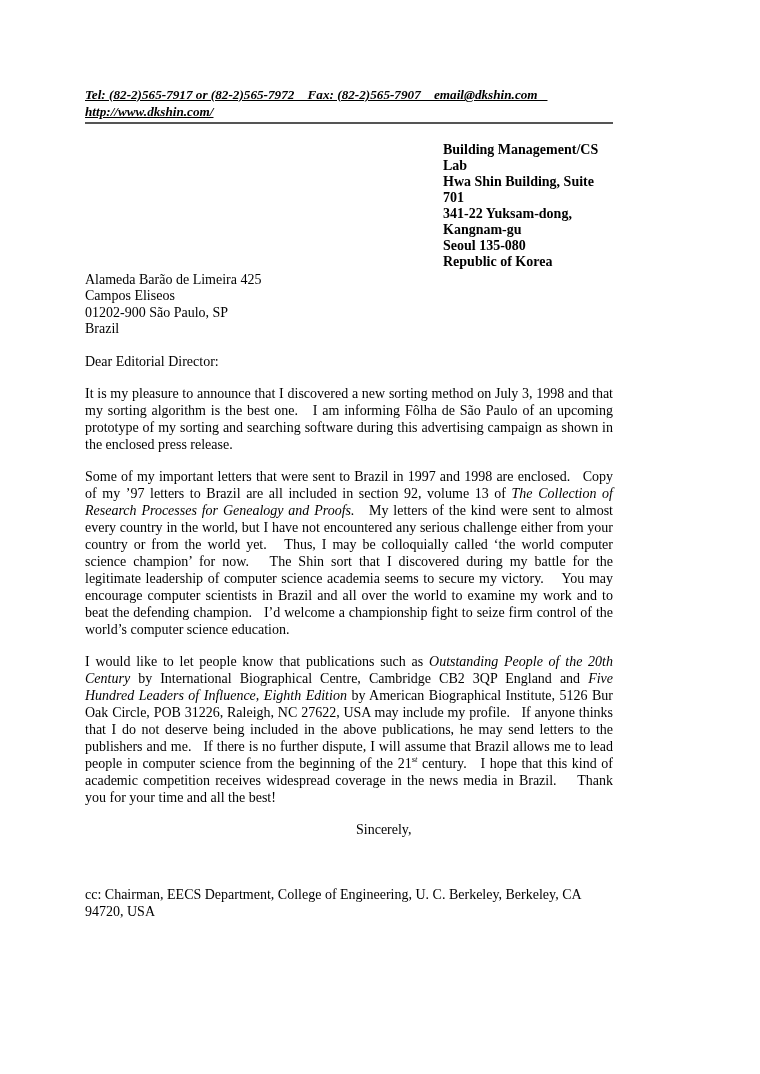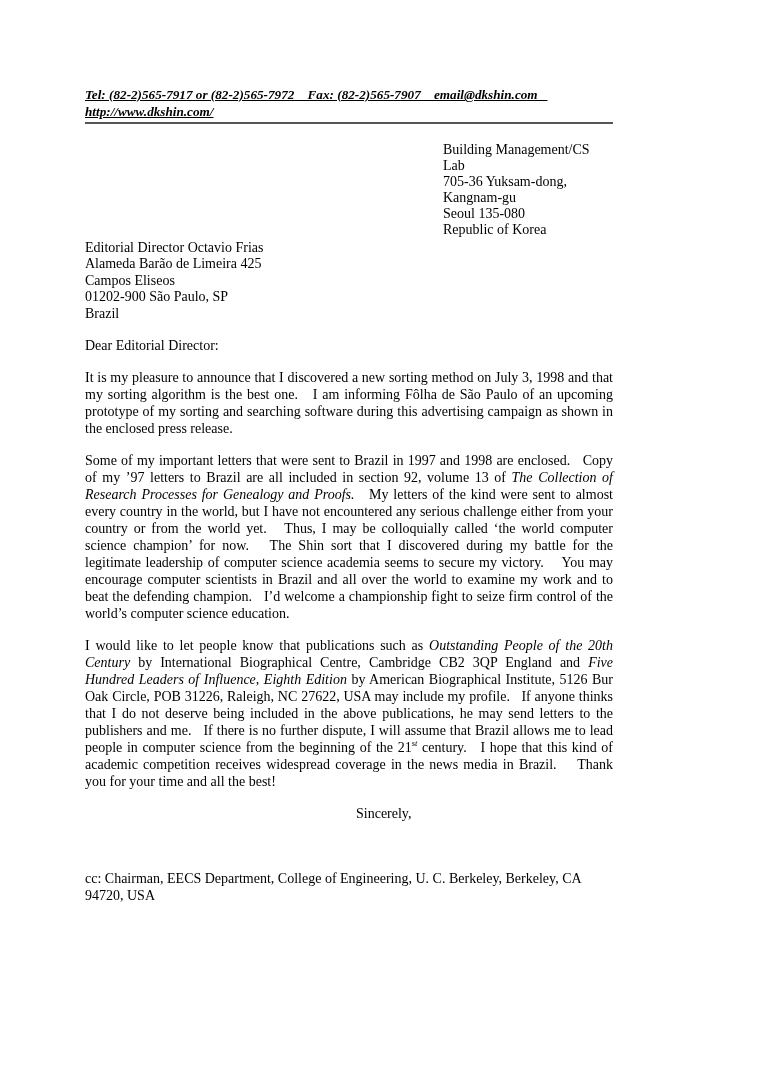--- a/index.html
+++ b/index.html
@@ -31,21 +31,21 @@
     font-weight: bold;
     font-style: italic;
     font-size: 13.2px;
     text-decoration: underline;
     border-bottom: 2px solid #555555;
     padding-bottom: 1.5px;
   }
   .sender {
     margin-top: 18px;
     margin-left: 358px;
-    font-weight: normal;
+    font-weight: bold;
     line-height: 16px;
   }
   .date {
     margin-top: 10px;
     margin-left: 358px;
   }
   .recipient {
     margin-top: 2px;
     line-height: 16.5px;
   }
@@ -75,28 +75,28 @@
 </style>
 </head>
 <body>
 
 <div class="page">
   <div class="content">
     <div class="contact">Tel: (82-2)565-7917 or (82-2)565-7972&nbsp;&nbsp;&nbsp; Fax: (82-2)565-7907&nbsp;&nbsp;&nbsp; email@dkshin.com&nbsp;&nbsp;&nbsp; http://www.dkshin.com/</div>
 
     <div class="sender">
         <div>Building Management/CS Lab</div>
-        <div>705-36 Yuksam-dong, Kangnam-gu</div>
+        <div>Hwa Shin Building, Suite 701</div>
+        <div>341-22 Yuksam-dong, Kangnam-gu</div>
         <div>Seoul 135-080</div>
         <div>Republic of Korea</div>
       </div>
 
 
     <div class="recipient">
-        <div>Editorial Director Octavio Frias</div>
         <div>Alameda Barão de Limeira 425</div>
         <div>Campos Eliseos</div>
         <div>01202-900 São Paulo, SP</div>
         <div>Brazil</div>
       </div>
 
     <div class="salutation">Dear Editorial Director:</div>
 
     <div id="body-paragraphs">
         <div class="para"><span>It is my pleasure to announce that I discovered a new sorting method on July 3, 1998 and that my sorting algorithm is the best one.&nbsp;&nbsp; I am informing Fôlha de São Paulo of an upcoming prototype of my sorting and searching software during this advertising campaign as shown in the enclosed press release.</span></div>

